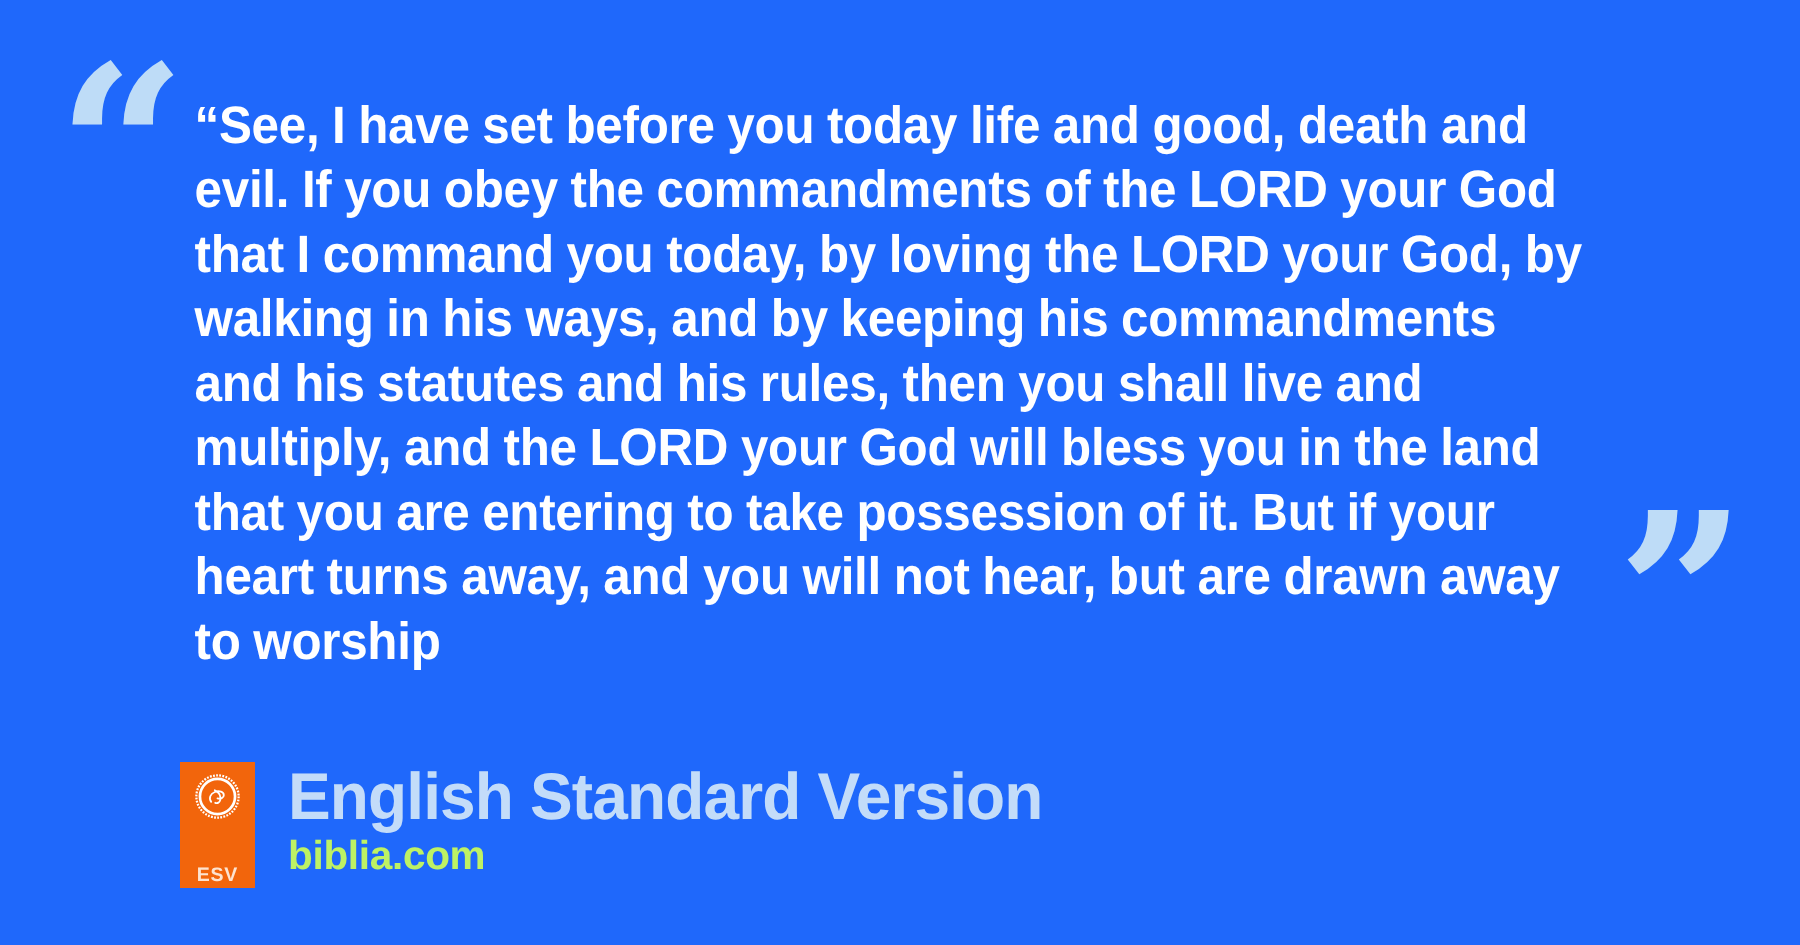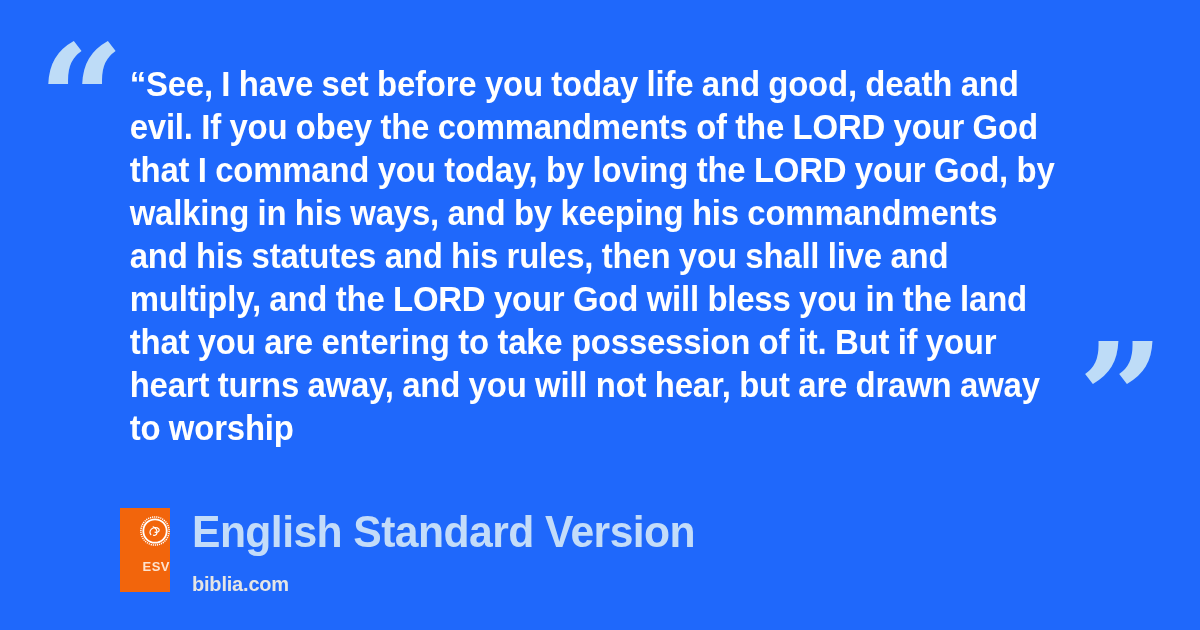--- a/index.html
+++ b/index.html
@@ -67,24 +67,25 @@
     align-items: flex-start;
   }
   .logo-tile {
     position: relative;
     width: 50px;
     height: 84px;
     background: #f2650c;
     flex: 0 0 auto;
     display: flex;
     flex-direction: column;
-    align-items: flex-end;
+    align-items: center;
     justify-content: flex-start;
     padding-top: 8px;
     box-sizing: border-box;
+    gap: 16px;
   }
   .logo-seal {
     width: 30px;
     height: 30px;
     display: block;
   }
   .logo-abbr {
     margin-top: 14px;
     font-size: 13px;
     font-weight: 700;
@@ -104,25 +105,25 @@
     color: #c3dcf9;
     font-size: 44px;
     font-weight: 700;
     line-height: 46px;
     letter-spacing: -0.6px;
     white-space: nowrap;
     transform: scaleX(0.97);
     transform-origin: left center;
   }
   .version-site {
-    color: #e5e5e5;
-    font-size: 20px;
+    color: #bef264;
+    font-size: 27px;
     font-weight: 700;
     line-height: 30px;
-    margin-top: 14px;
+    margin-top: 0;
     letter-spacing: -0.2px;
     white-space: nowrap;
   }
 </style>
 </head>
 <body>
 
 <div class="card">
 
   <span class="quote-mark quote-open">“</span>

